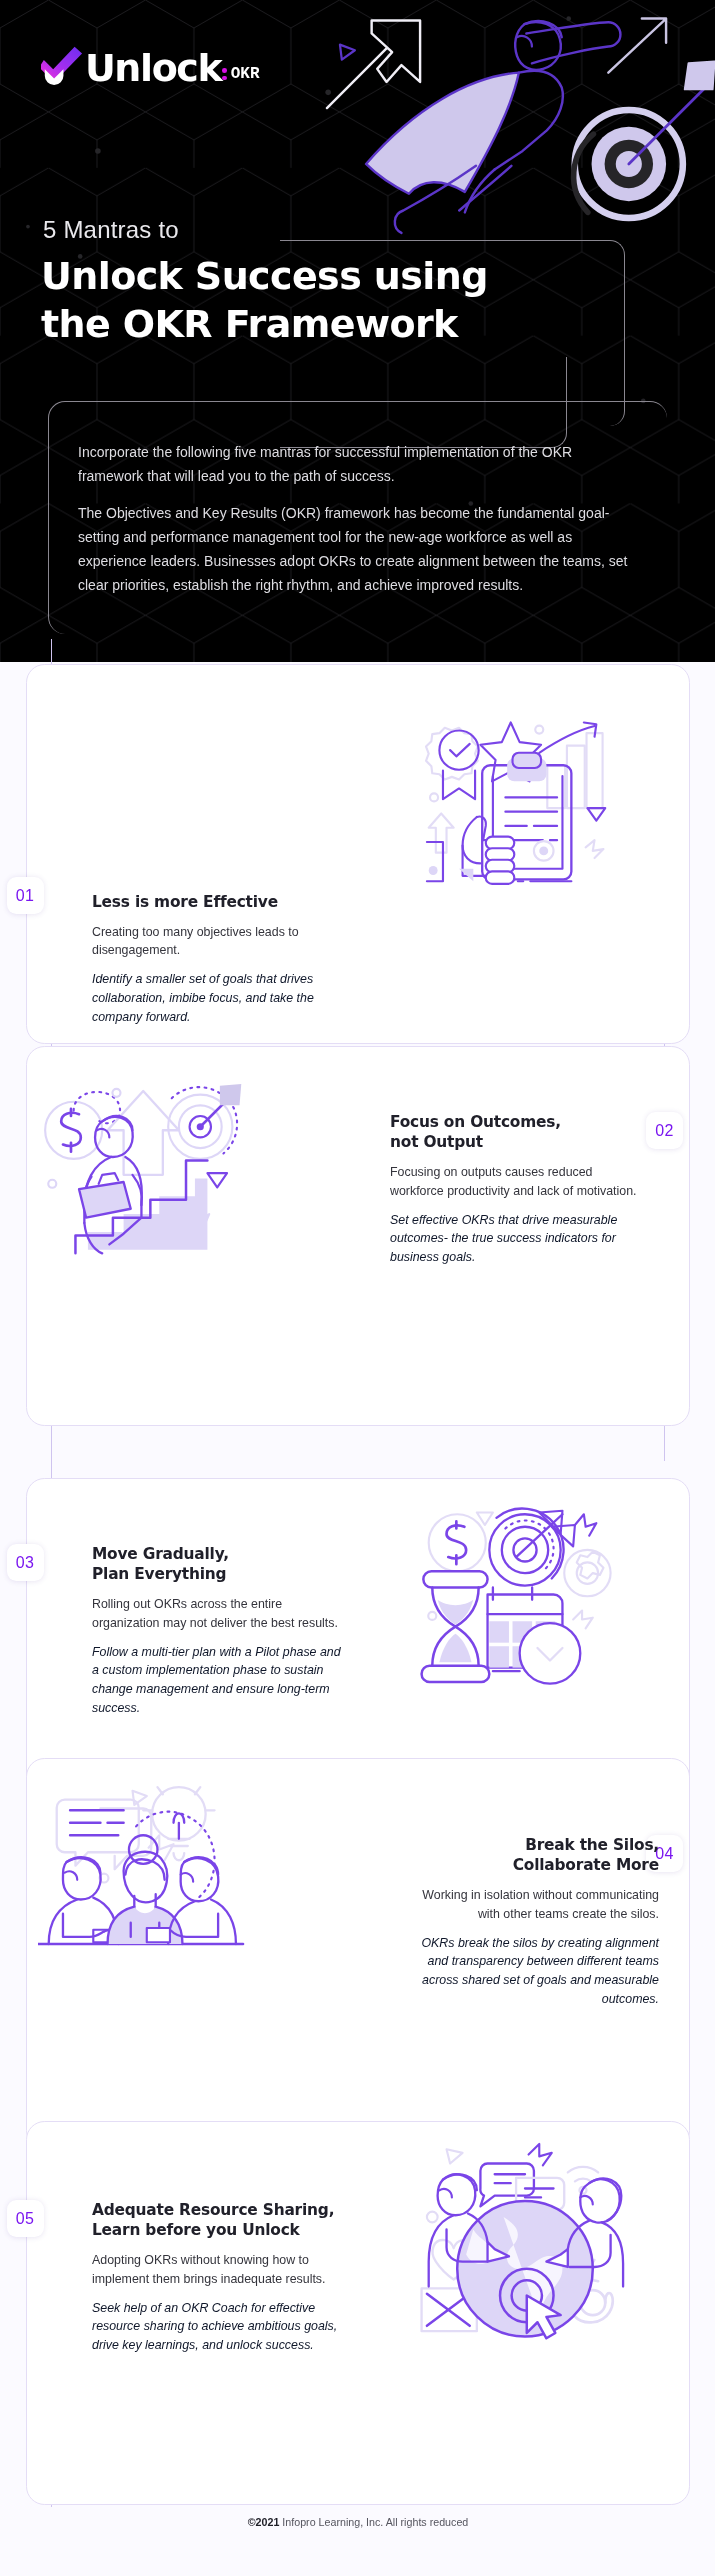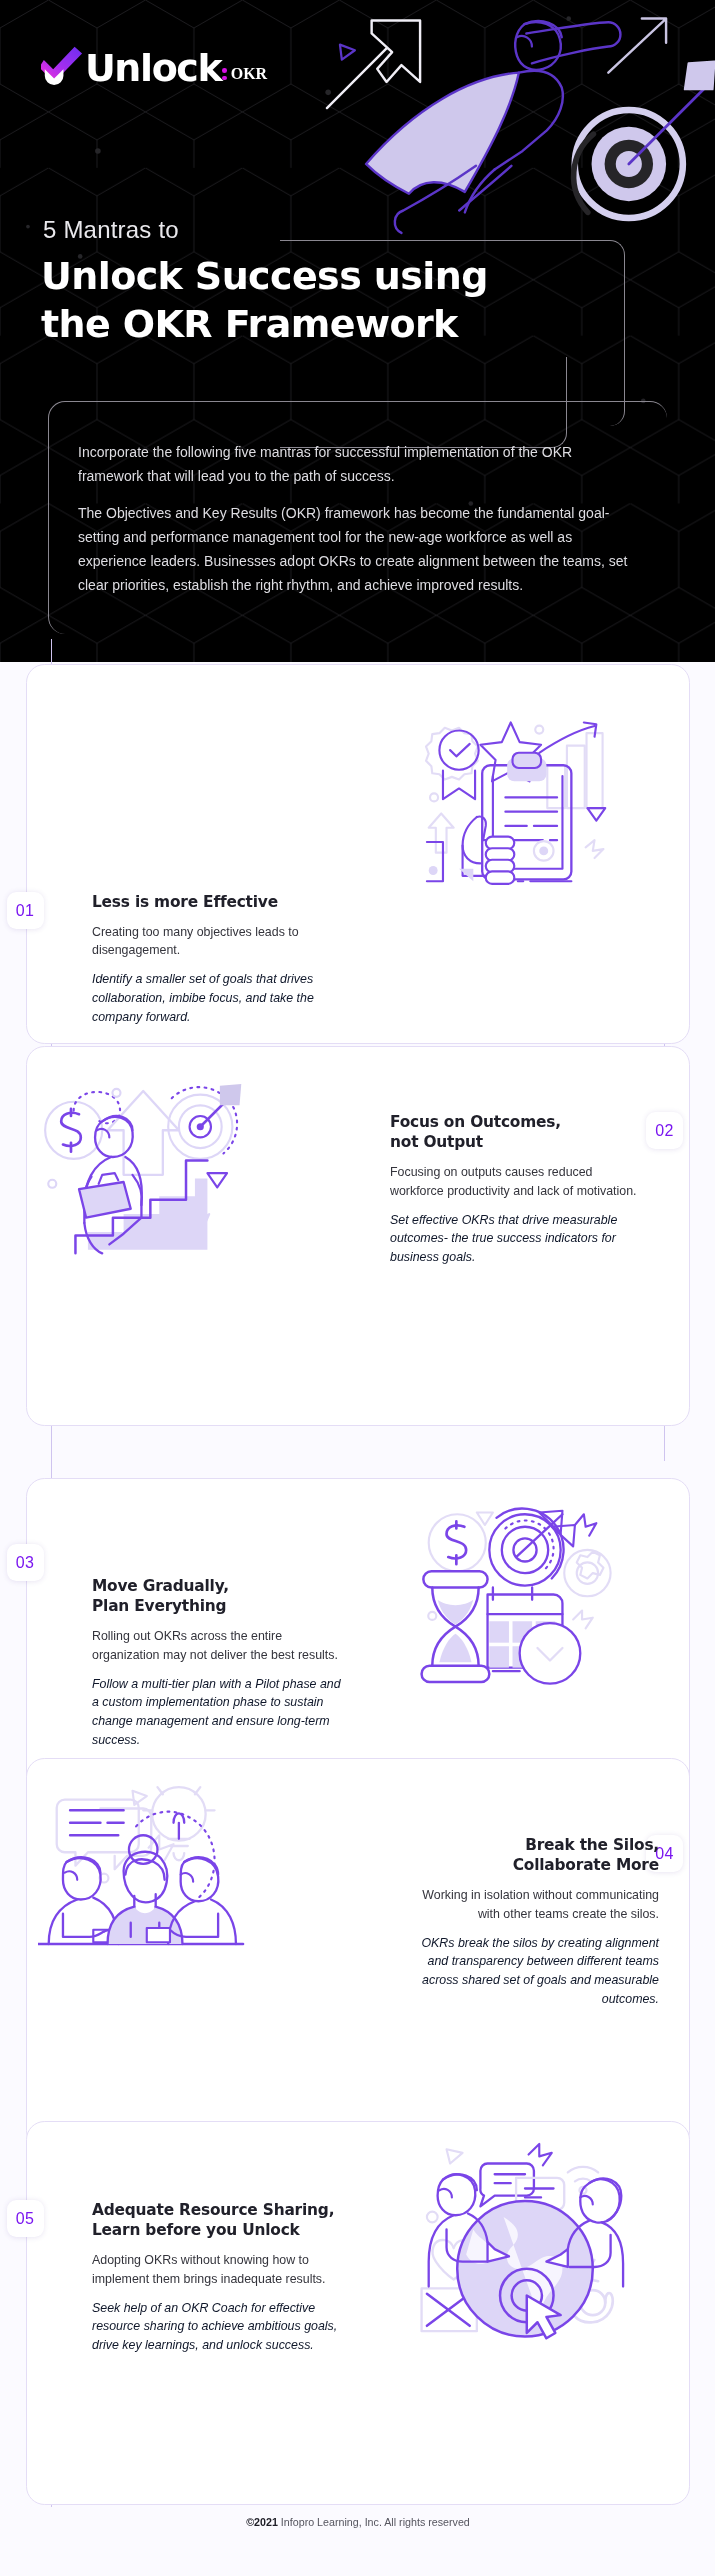--- a/index.html
+++ b/index.html
@@ -39,21 +39,21 @@
   .logo-mark { position: relative; width: 43px; height: 41px; margin-right: 0.9px; }
   .logo-word {
     font-family: "DejaVu Sans", sans-serif;
     font-weight: bold;
     font-size: 38px;
     letter-spacing: -1.4px;
     color: #ffffff;
     line-height: 0.95;
   }
   .logo-okr {
-    font-family: Liberation Serif, serif;
+    font-family: Liberation Mono, monospace;
     font-weight: bold;
     font-size: 16px;
     letter-spacing: 0px;
     color: #ffffff;
     margin-left: 1.9px;
     padding-bottom: 2.8px;
   }
   .logo-dots {
     display: inline-block;
     width: 4.7px;
@@ -300,21 +300,21 @@
     </div>
   </div>
 
   <div class="tl tl-left" style="top:639px; height:438px;"></div>
   <div class="tl tl-right" style="top:1023px; height:438px;"></div>
   <div class="tl tl-left" style="top:1351px; height:438px;"></div>
   <div class="tl tl-right" style="top:1743px; height:447px;"></div>
   <div class="tl tl-left" style="top:2116px; height:391px;"></div>
 
   <div class="card card-left" style="top:664px; height:380px;">
-    <div class="badge" style="left:-20.5px; top:227px;">01</div>
+    <div class="badge" style="left:-20.5px; top:212px;">01</div>
 
     <div class="txt" style="left:65px; top:227px;">
       <h3>
         <span>Less is more Effective</span>
       </h3>
       <p>Creating too many objectives leads to disengagement.</p>
       <p class="em">Identify a smaller set of goals that drives collaboration, imbibe focus, and take the company forward.</p>
     </div>
 
     <svg class="illus" style="left:391px; top:45px;" viewBox="0 0 240 240">
@@ -416,21 +416,21 @@
 
         <path d="M46 128 L96 120 L104 150 L54 160 Z" fill="#ddd6f7" stroke="#7a45e8" stroke-width="2.6"></path>
         <path d="M68 122 L72 112 L86 110 L90 118" stroke="#7a45e8" stroke-width="2.4"></path>
       </g>
     </svg>
   </div>
 
   <div class="card card-left" style="top:1478px; height:380px;">
     <div class="badge" style="left:-20.5px; top:65px;">03</div>
 
-    <div class="txt" style="left:65px; top:65px;margin-top:32px;">
+    <div class="txt" style="left:65px; top:65px;">
       <h3>
         <span>Move Gradually,</span><br>
         <span>Plan Everything</span>
       </h3>
       <p>Rolling out OKRs across the entire organization may not deliver the best results.</p>
       <p class="em">Follow a multi-tier plan with a Pilot phase and a custom implementation phase to sustain change management and ensure long-term success.</p>
     </div>
 
     <svg class="illus" style="left:391px; top:20.5px;" viewBox="0 0 240 240">
       <g fill="none" stroke-linecap="round" stroke-linejoin="round">
@@ -607,17 +607,17 @@
         <path d="M206 98 C222 104 230 120 230 144 L230 170" stroke="#7a45e8" stroke-width="2.6"></path>
         <path d="M192 96 C178 102 170 114 168 128" stroke="#7a45e8" stroke-width="2.6"></path>
         <path d="M216 112 L216 132 C216 142 208 148 198 148 L170 148" stroke="#7a45e8" stroke-width="2.6"></path>
         <path d="M168 128 L168 148 L144 142 L160 134 Z" stroke="#7a45e8" stroke-width="2.6" fill="#fff"></path>
       </g>
     </svg>
   </div>
 
   <div class="footer">
     <b>©2021</b>
-    <span>Infopro Learning, Inc. All rights reserved</span>
+    <span>Infopro Learning, Inc. All rights reduced</span>
   </div>
 
 </div>
 
 
 </body></html>

